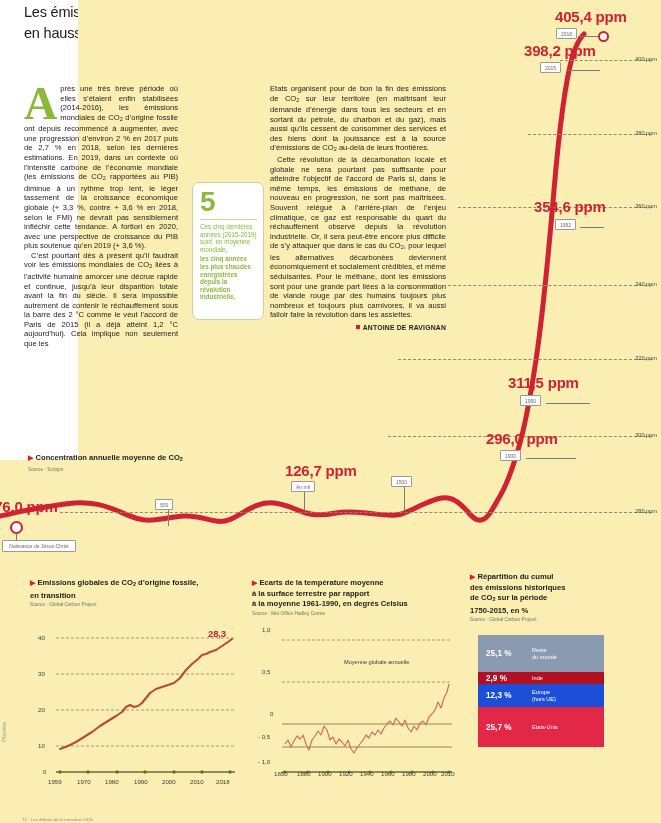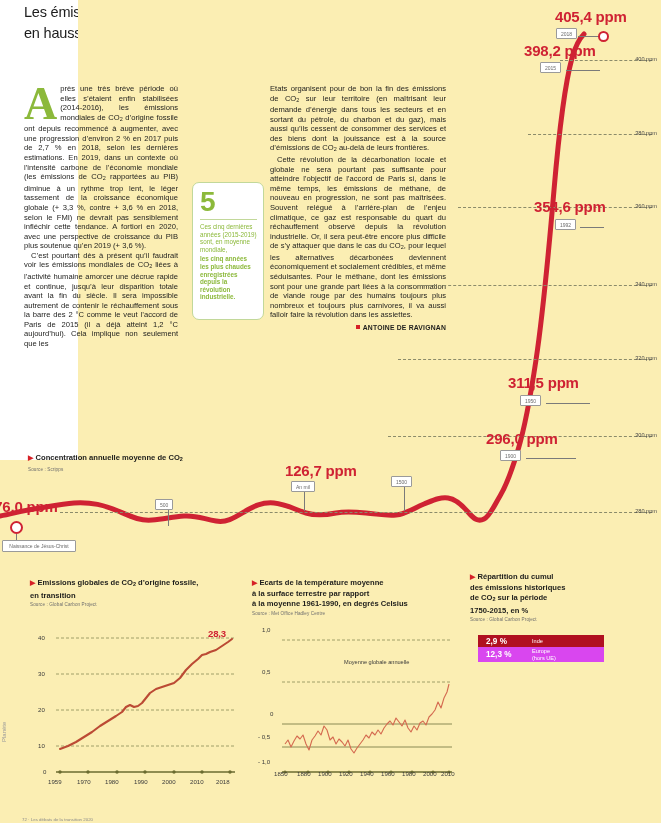--- a/index.html
+++ b/index.html
@@ -308,27 +308,35 @@
 
   <div class="sub" id="sub3">
     <div class="cap"><span class="tri">▶</span>
       <span>Répartition du cumul</span></div>
     <div class="cap">des émissions historiques</div>
     <div class="cap"><span>de CO<sub>2</sub> sur la période</span></div>
     <div class="cap">1750-2015, en %</div>
     <div class="src">Source : Global Carbon Project</div>
 
     <div class="stack">
+      <div class="seg" style="background:#8a9ab0;height:37px">
+        <span class="pct">25,1 %</span>
+        <span class="nm">Reste<br>du monde</span>
+      </div>
       <div class="seg" style="background:#b01020;height:12px">
         <span class="pct">2,9 %</span>
         <span class="nm">Inde</span>
       </div>
-      <div class="seg" style="background:#d946ef;height:15px">
+      <div class="seg" style="background:#1d4ed8;height:23px">
         <span class="pct">12,3 %</span>
         <span class="nm">Europe<br>(hors UE)</span>
       </div>
+      <div class="seg" style="background:#e32746;height:40px">
+        <span class="pct">25,7 %</span>
+        <span class="nm">Etats-Unis</span>
+      </div>
     </div>
   </div>
 
   <div class="spine">Planète</div>
   <div class="footnote">72 · Les débats de la transition 2020</div>
 
 </div>
 
 </body></html>

